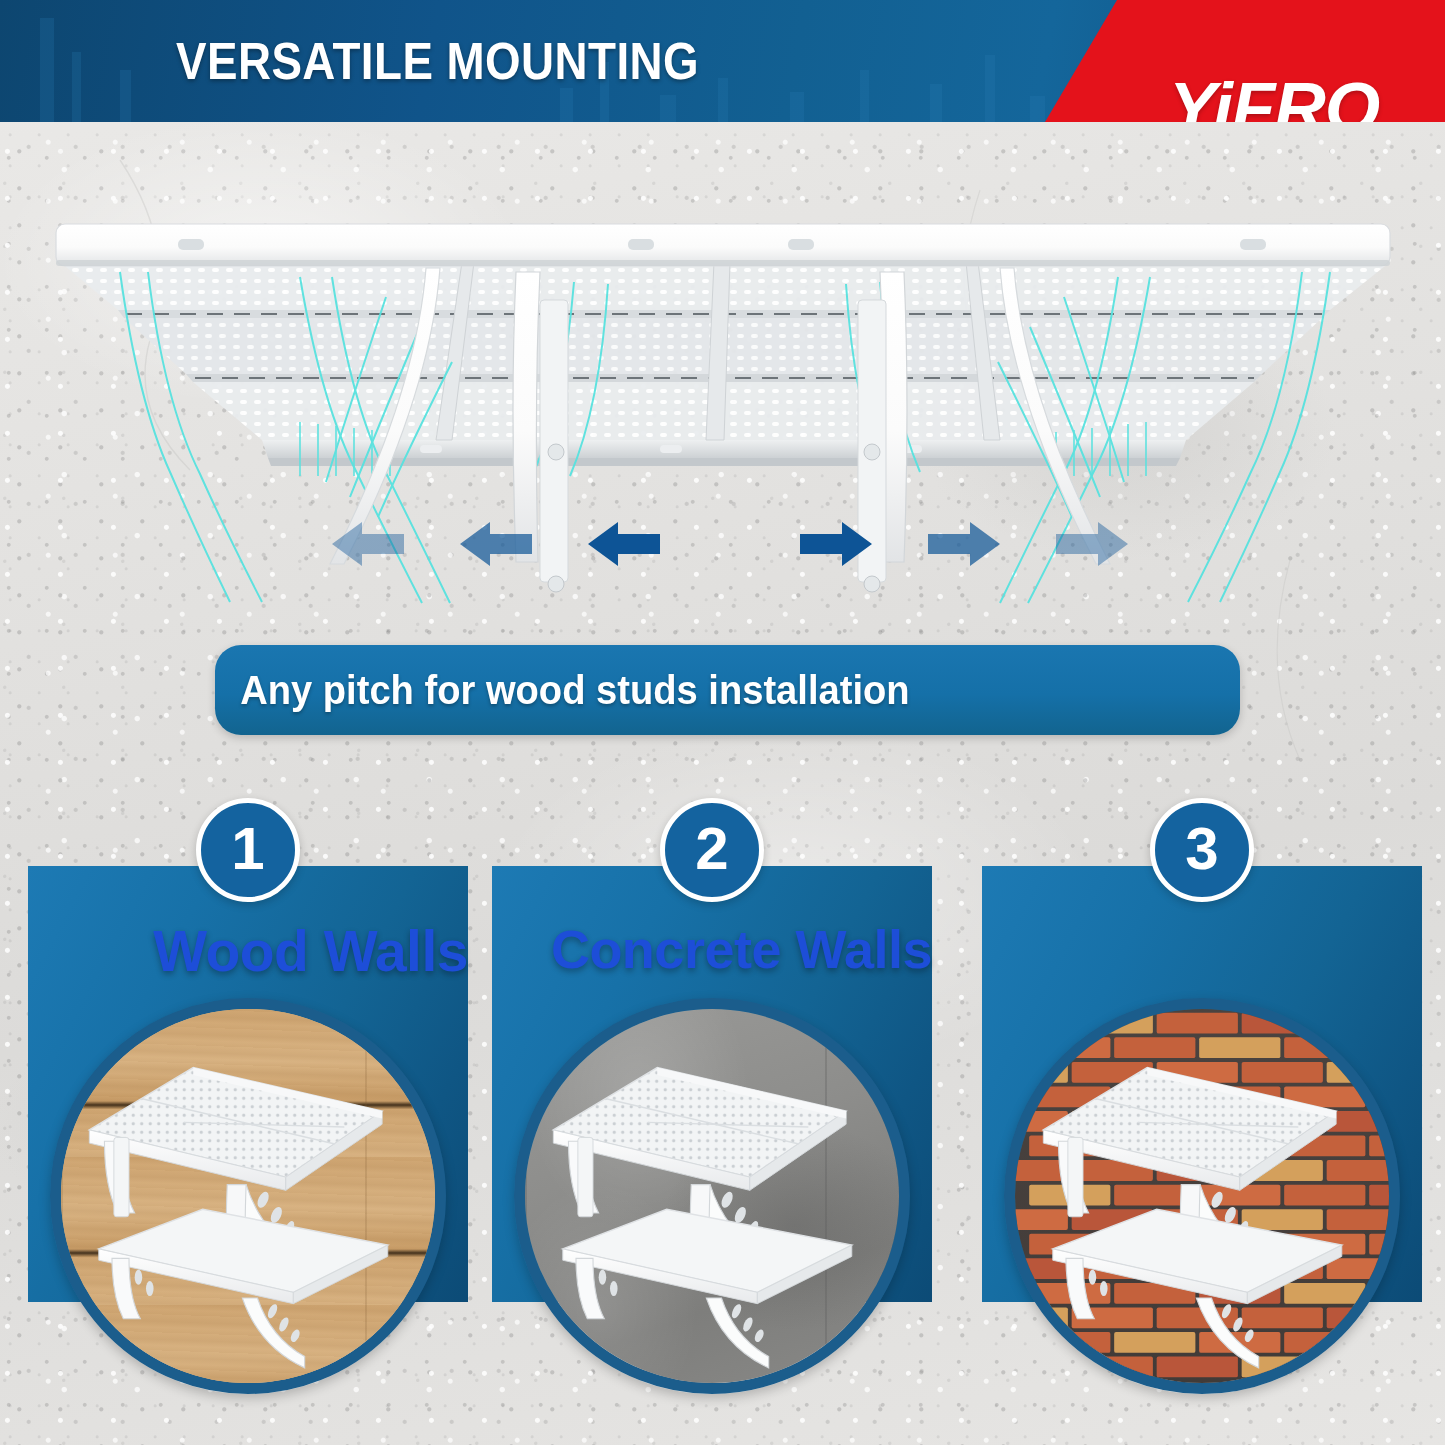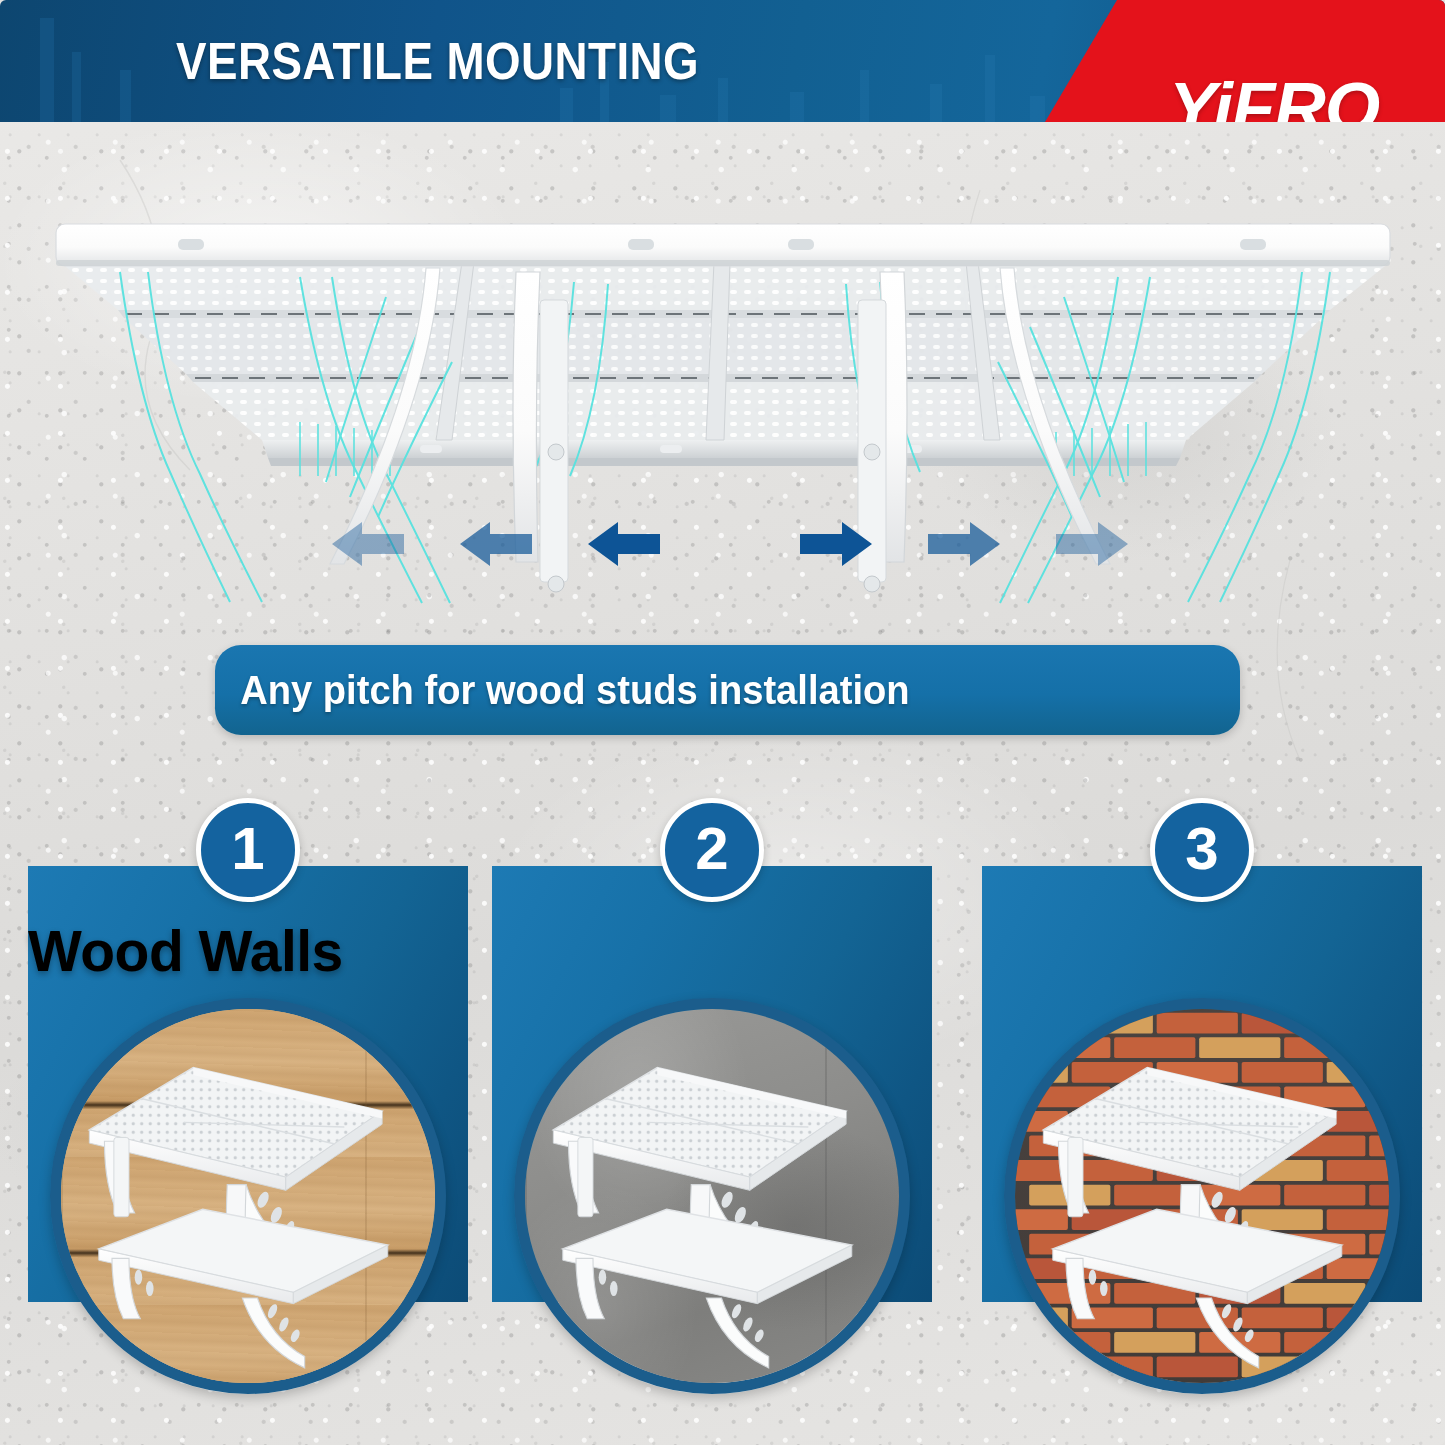--- a/index.html
+++ b/index.html
@@ -2,21 +2,21 @@
 <html><head>
 <meta charset="utf-8">
 <title>Versatile Mounting</title>
 <style>
   html,body{margin:0;padding:0;}
   body{
     width:1445px;height:1445px;overflow:hidden;
     font-family:"Liberation Sans", sans-serif;
     background:#e3e2e0;
   }
-  .stage{position:relative;width:1445px;height:1445px;overflow:hidden;border-radius:6px;}
+  .stage{position:relative;width:1445px;height:1445px;overflow:hidden;}
 
   
   .bg{
     position:absolute;inset:0;
     background:
       radial-gradient(circle at 14% 22%, rgba(255,255,255,.85) 0 2px, transparent 3px),
       radial-gradient(circle at 47% 9%,  rgba(120,120,120,.30) 0 1.6px, transparent 2.6px),
       radial-gradient(circle at 72% 41%, rgba(255,255,255,.7) 0 2px, transparent 3px),
       radial-gradient(circle at 23% 67%, rgba(110,110,110,.26) 0 1.4px, transparent 2.4px),
       radial-gradient(circle at 88% 78%, rgba(255,255,255,.75) 0 2.2px, transparent 3.2px),
@@ -105,21 +105,21 @@
     box-sizing:border-box;
     display:flex;align-items:center;justify-content:center;
     box-shadow:0 3px 8px rgba(0,0,0,.2);
   }
   .badge span{
     color:#fff;font-size:60px;font-weight:700;line-height:1;
     margin-top:-3px;
   }
   .panel-title{
     position:absolute;left:0;right:0;top:52px;
-    text-align:left;color:#000000;
+    text-align:right;color:#1d4ed8;
     font-size:57px;font-weight:700;letter-spacing:-.5px;
     text-shadow:0 3px 6px rgba(0,0,0,.32);
     white-space:nowrap;
   }
   .panel-2 .panel-title{font-size:54px;}
 
   
   .photo-circle{
     position:absolute;left:50%;transform:translateX(-50%);
     top:132px;width:396px;height:396px;border-radius:50%;
@@ -406,20 +406,21 @@
           </svg>
         </div>
       </div>
       <div class="badge">
         <span>1</span>
       </div>
     </div>
 
     <div class="panel panel-2">
       <div class="card"></div>
+      <div class="panel-title">Concrete Walls</div>
       <div class="photo-circle">
         <div class="photo-inner">
           <div class="wall-concrete"></div>
           <svg class="shelf-svg" viewBox="0 0 396 396">
             <g>
               <polygon points="30,128 140,62 340,108 238,178" fill="url(#sPerf)" stroke="#dfe2e5" stroke-width="1.5"></polygon>
               <polygon points="30,128 238,178 238,192 30,142" fill="url(#sTop)" stroke="#d5d9dc" stroke-width="1"></polygon>
               <polygon points="238,178 340,108 340,122 238,192" fill="#e6e9eb" stroke="#d5d9dc" stroke-width="1"></polygon>
               <polygon points="140,62 340,108 340,116 140,70" fill="#f7f8f9"></polygon>
               <g stroke="#dadee1" stroke-width="1.5" fill="none">

